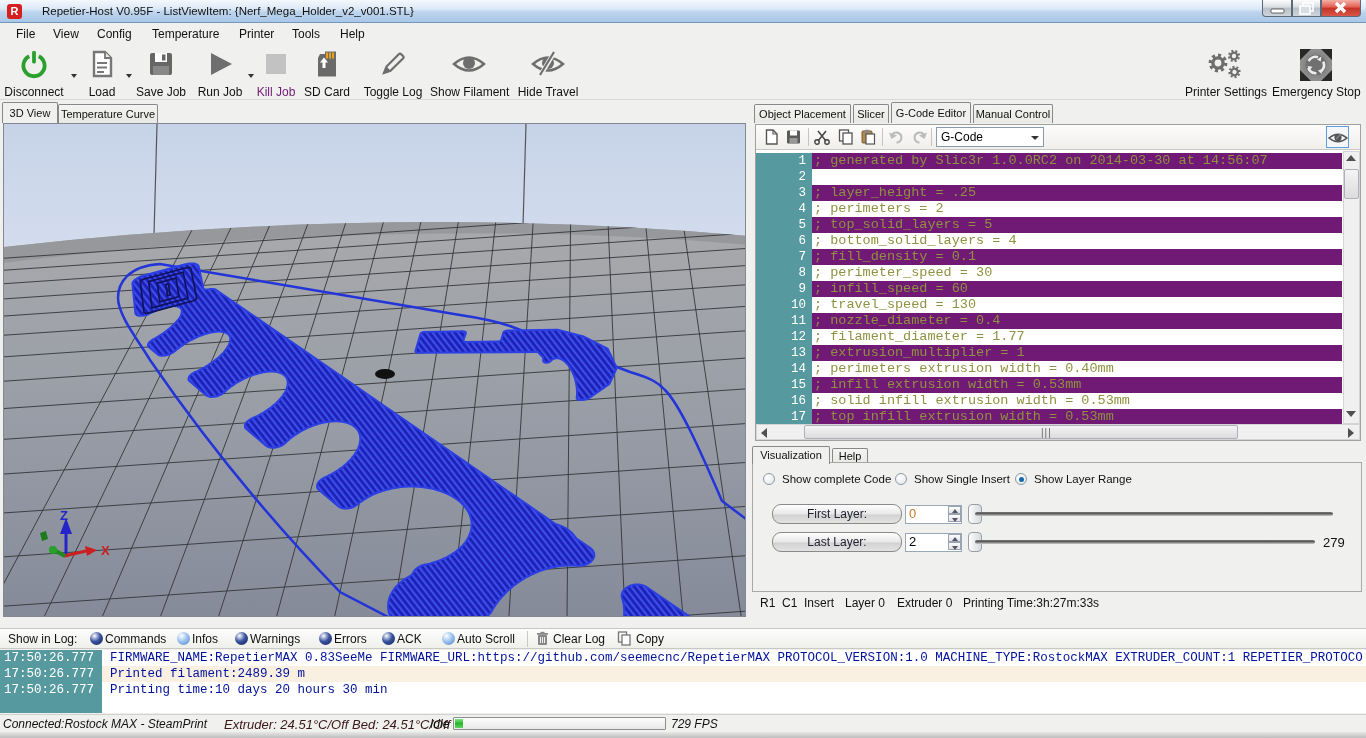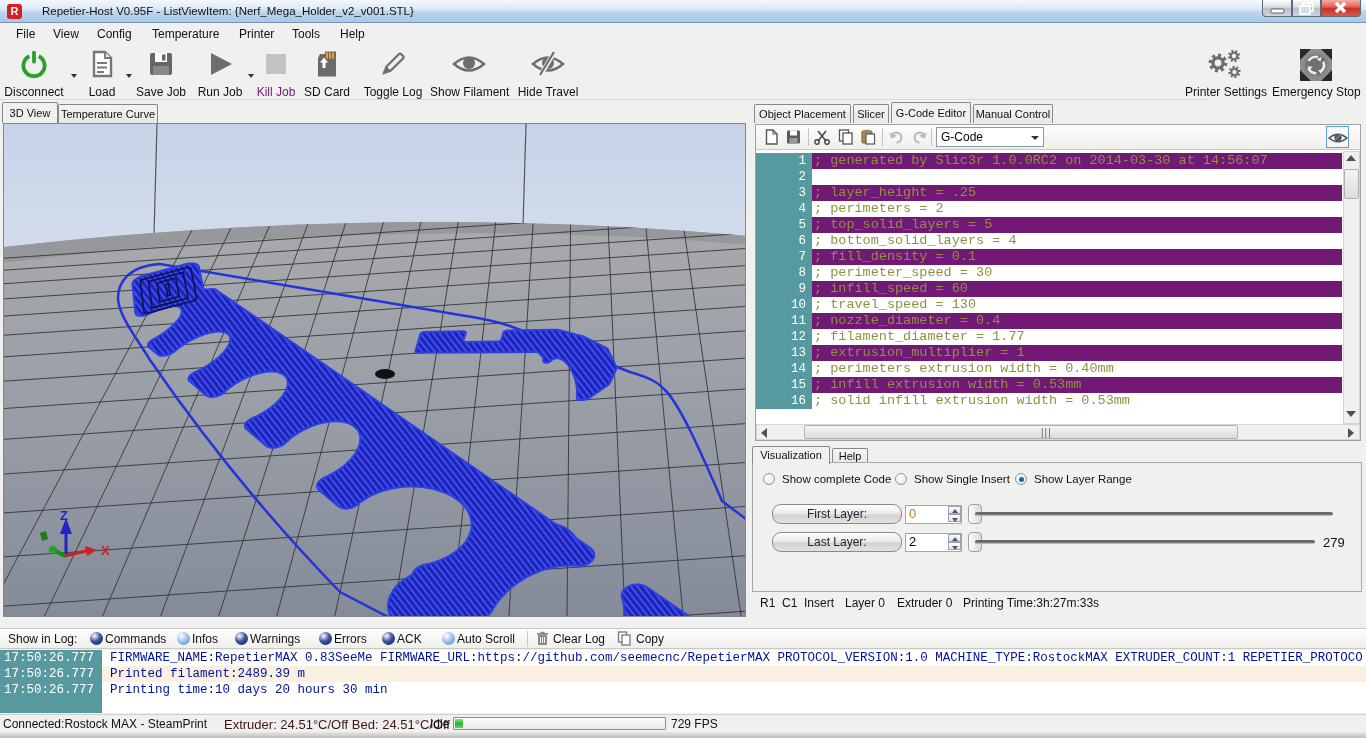--- a/index.html
+++ b/index.html
@@ -50,21 +50,21 @@
 .strack { position:absolute; height:4px; background:linear-gradient(180deg,#777,#555 45%,#999 70%,#c8c8c8); border-radius:2px; }
 .sthumb { position:absolute; width:14px; height:20px; border:1px solid #9aa0a8; border-radius:4px; background:linear-gradient(90deg,#fdfdfd,#e8eaec 50%,#dadde0); }
 #logbar { position:absolute; left:0; top:628px; width:1366px; height:21px; background:linear-gradient(180deg,#fdfdfc,#efefec); border-top:1px solid #c8c8c4; border-bottom:1px solid #c8c8c4; font-size:12px; color:#111; }
 #logbar span.lt { position:absolute; top:3px; }
 .sph { position:absolute; top:2.5px; width:13px; height:13px; border-radius:50%; }
 #logarea { position:absolute; left:0; top:650px; width:1366px; height:63px; background:#fff; font-family:"Liberation Mono",monospace; font-size:12.5px; overflow:hidden; }
 #loggutter { position:absolute; left:0; top:0; width:102px; height:63px; background:#569aa0; }
 .logrow { position:absolute; left:0; height:16px; line-height:16px; white-space:pre; }
 .logts { position:absolute; left:4px; color:#fff; }
 .logmsg { position:absolute; left:110px; color:#00129b; }
-#statusbar { position:absolute; left:0; top:714px; width:1366px; height:17px; background:#f0f0ee; border-top:1px solid #d0d0cc; font-size:12px; color:#111; }
+#statusbar { position:absolute; left:0; top:714px; width:1366px; height:17px; background:#f0f0ee; border-top:1px solid #d0d0cc; font-size:12px; color:#111;font-style:italic; }
 #statusbar span { position:absolute; top:2px; white-space:pre; }
 #progress { position:absolute; left:453px; top:2px; width:213px; height:13px; border:1px solid #8e8e8e; background:linear-gradient(180deg,#fdfdfd,#e8e8e8); border-radius:1px; }
 #progress .fill { position:absolute; left:1px; top:1px; width:8px; height:9px; background:linear-gradient(180deg,#7be87b,#28b428 50%,#5fd45f); }
 #bottomstrip { position:absolute; left:0; top:732px; width:1366px; height:6px; background:linear-gradient(180deg,#e8e8e8,#bdbdbd); }
 </style></head>
 <body>
 <div id="titlebar">
  <div class="ticon">R</div>
  <div class="ttext">Repetier-Host V0.95F - ListViewItem: {Nerf_Mega_Holder_v2_v001.STL}</div>
  <div class="winbtn" id="btnmin"><svg width="28" height="16">
@@ -342,20 +342,21 @@
 <div class="edrow odd"><span class="lnum">7</span><span class="ltxt">; fill_density = 0.1</span></div>
 <div class="edrow even"><span class="lnum">8</span><span class="ltxt">; perimeter_speed = 30</span></div>
 <div class="edrow odd"><span class="lnum">9</span><span class="ltxt">; infill_speed = 60</span></div>
 <div class="edrow even"><span class="lnum">10</span><span class="ltxt">; travel_speed = 130</span></div>
 <div class="edrow odd"><span class="lnum">11</span><span class="ltxt">; nozzle_diameter = 0.4</span></div>
 <div class="edrow even"><span class="lnum">12</span><span class="ltxt">; filament_diameter = 1.77</span></div>
 <div class="edrow odd"><span class="lnum">13</span><span class="ltxt">; extrusion_multiplier = 1</span></div>
 <div class="edrow even"><span class="lnum">14</span><span class="ltxt">; perimeters extrusion width = 0.40mm</span></div>
 <div class="edrow odd"><span class="lnum">15</span><span class="ltxt">; infill extrusion width = 0.53mm</span></div>
 <div class="edrow even"><span class="lnum">16</span><span class="ltxt">; solid infill extrusion width = 0.53mm</span></div>
+<div class="edrow odd"><span class="lnum">17</span><span class="ltxt">; top infill extrusion width = 0.53mm</span></div>
     </div>
  <div class="abs sb" style="left:587px;top:26px;width:17px;height:273px"></div>
  <div class="abs" style="left:590px;top:30px;width:0;height:0;border-left:5px solid transparent;border-right:5px solid transparent;border-bottom:6px solid #505050"></div>
  <div class="abs sbthumb" style="left:588px;top:44px;width:15px;height:30px"></div>
  <div class="abs" style="left:590px;top:286px;width:0;height:0;border-left:5px solid transparent;border-right:5px solid transparent;border-top:6px solid #505050"></div>
  <div class="abs sb" style="left:0px;top:299px;width:604px;height:16px"></div>
  <div class="abs" style="left:5px;top:303px;width:0;height:0;border-top:5px solid transparent;border-bottom:5px solid transparent;border-right:6px solid #505050"></div>
  <div class="abs sbthumb" style="left:48px;top:300px;width:434px;height:14px"></div>
  <div class="abs" style="left:592px;top:303px;width:0;height:0;border-top:5px solid transparent;border-bottom:5px solid transparent;border-left:6px solid #505050"></div>
  <div class="abs" style="left:285px;top:302px;font-size:10px;color:#666;letter-spacing:1px">|||</div>

